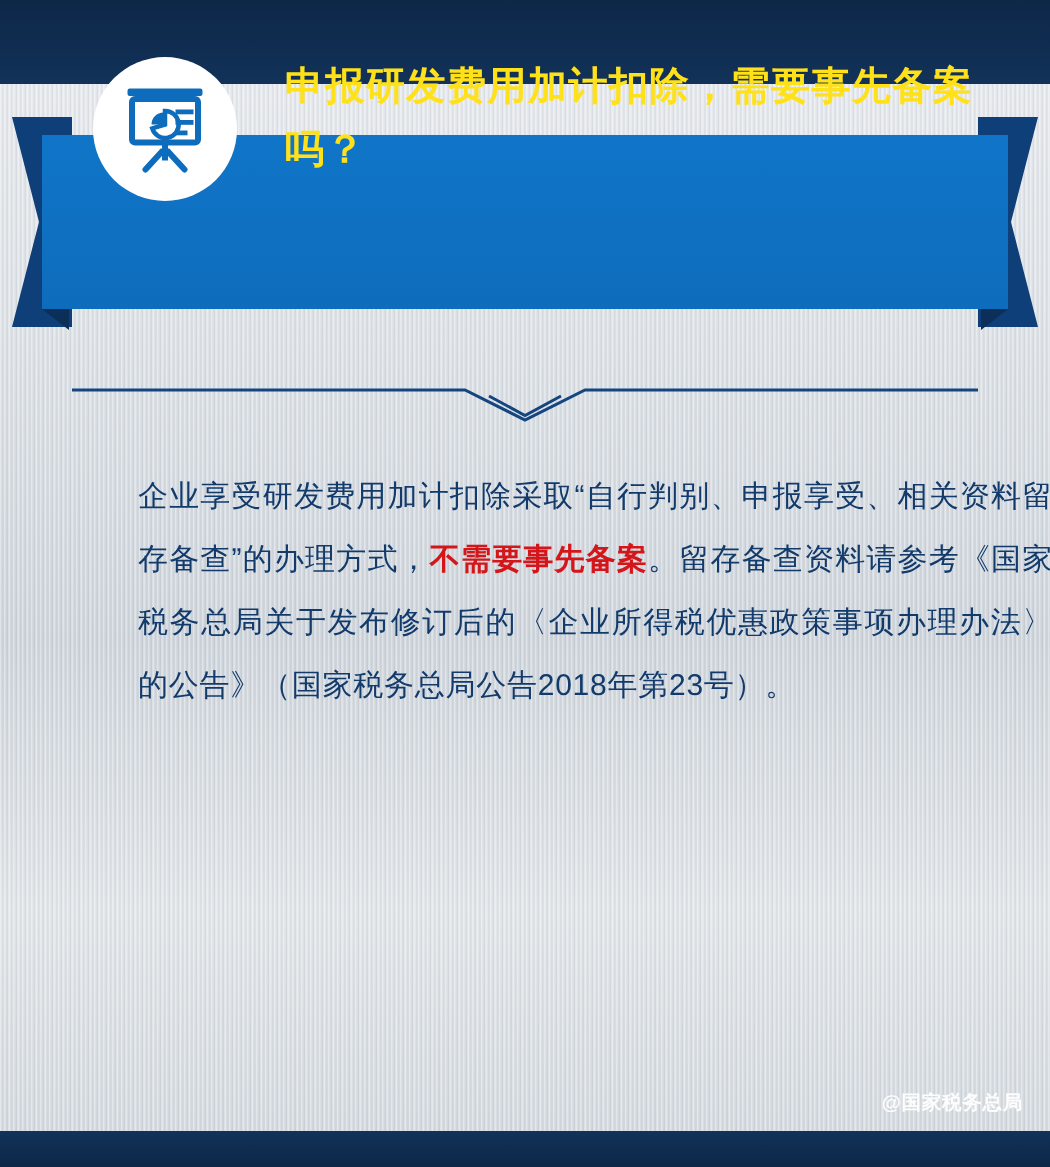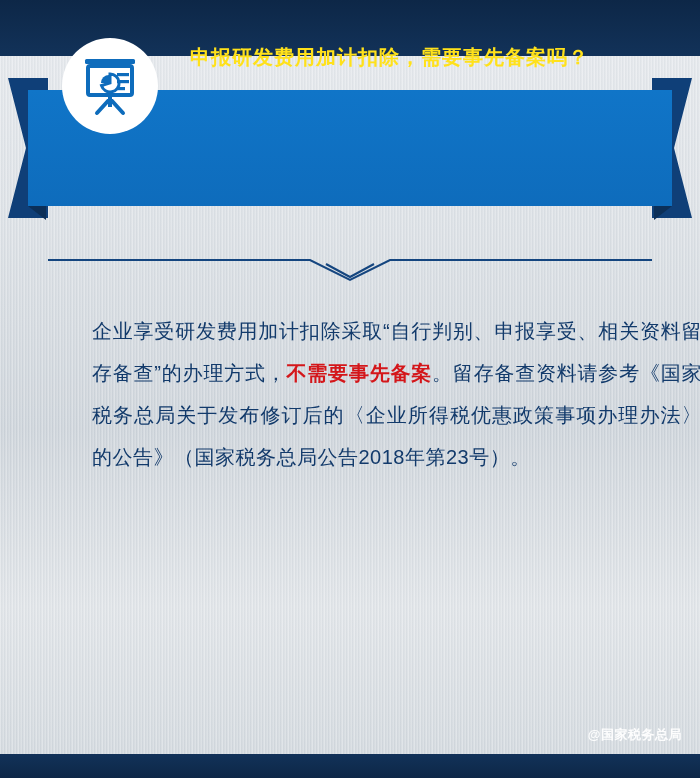--- a/index.html
+++ b/index.html
@@ -95,21 +95,21 @@
     display: flex;
     align-items: center;
     justify-content: center;
     z-index: 5;
   }
   .header-title {
     position: absolute;
     left: 190px; top: 36px;
     width: 470px;
     color: #ffe11a;
-    font-size: 20px;
+    font-size: 26px;
     font-weight: bold;
     line-height: 42px;
     letter-spacing: 1px;
     z-index: 4;
   }
 
   
   .divider {
     position: absolute;
     left: 48px; top: 246px;

